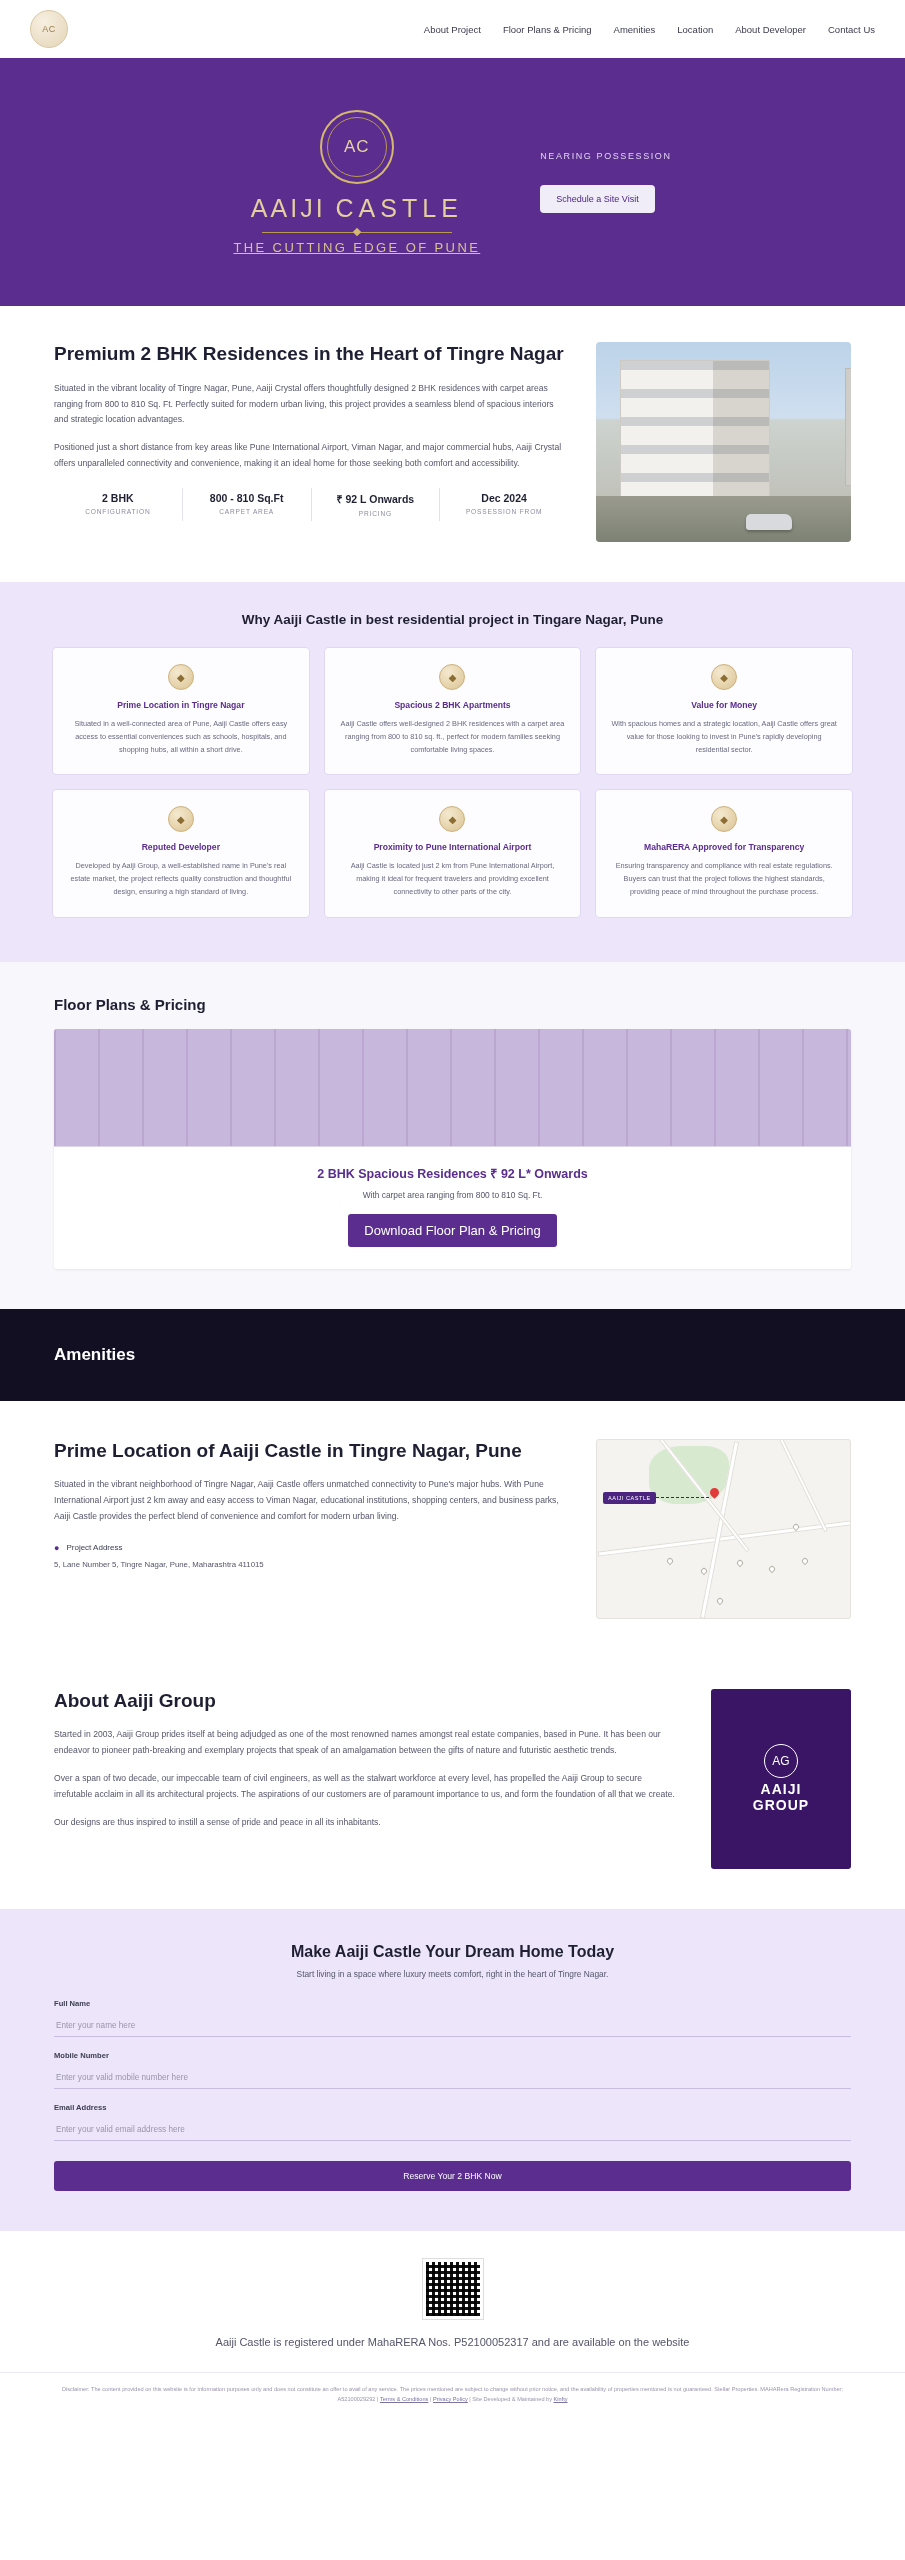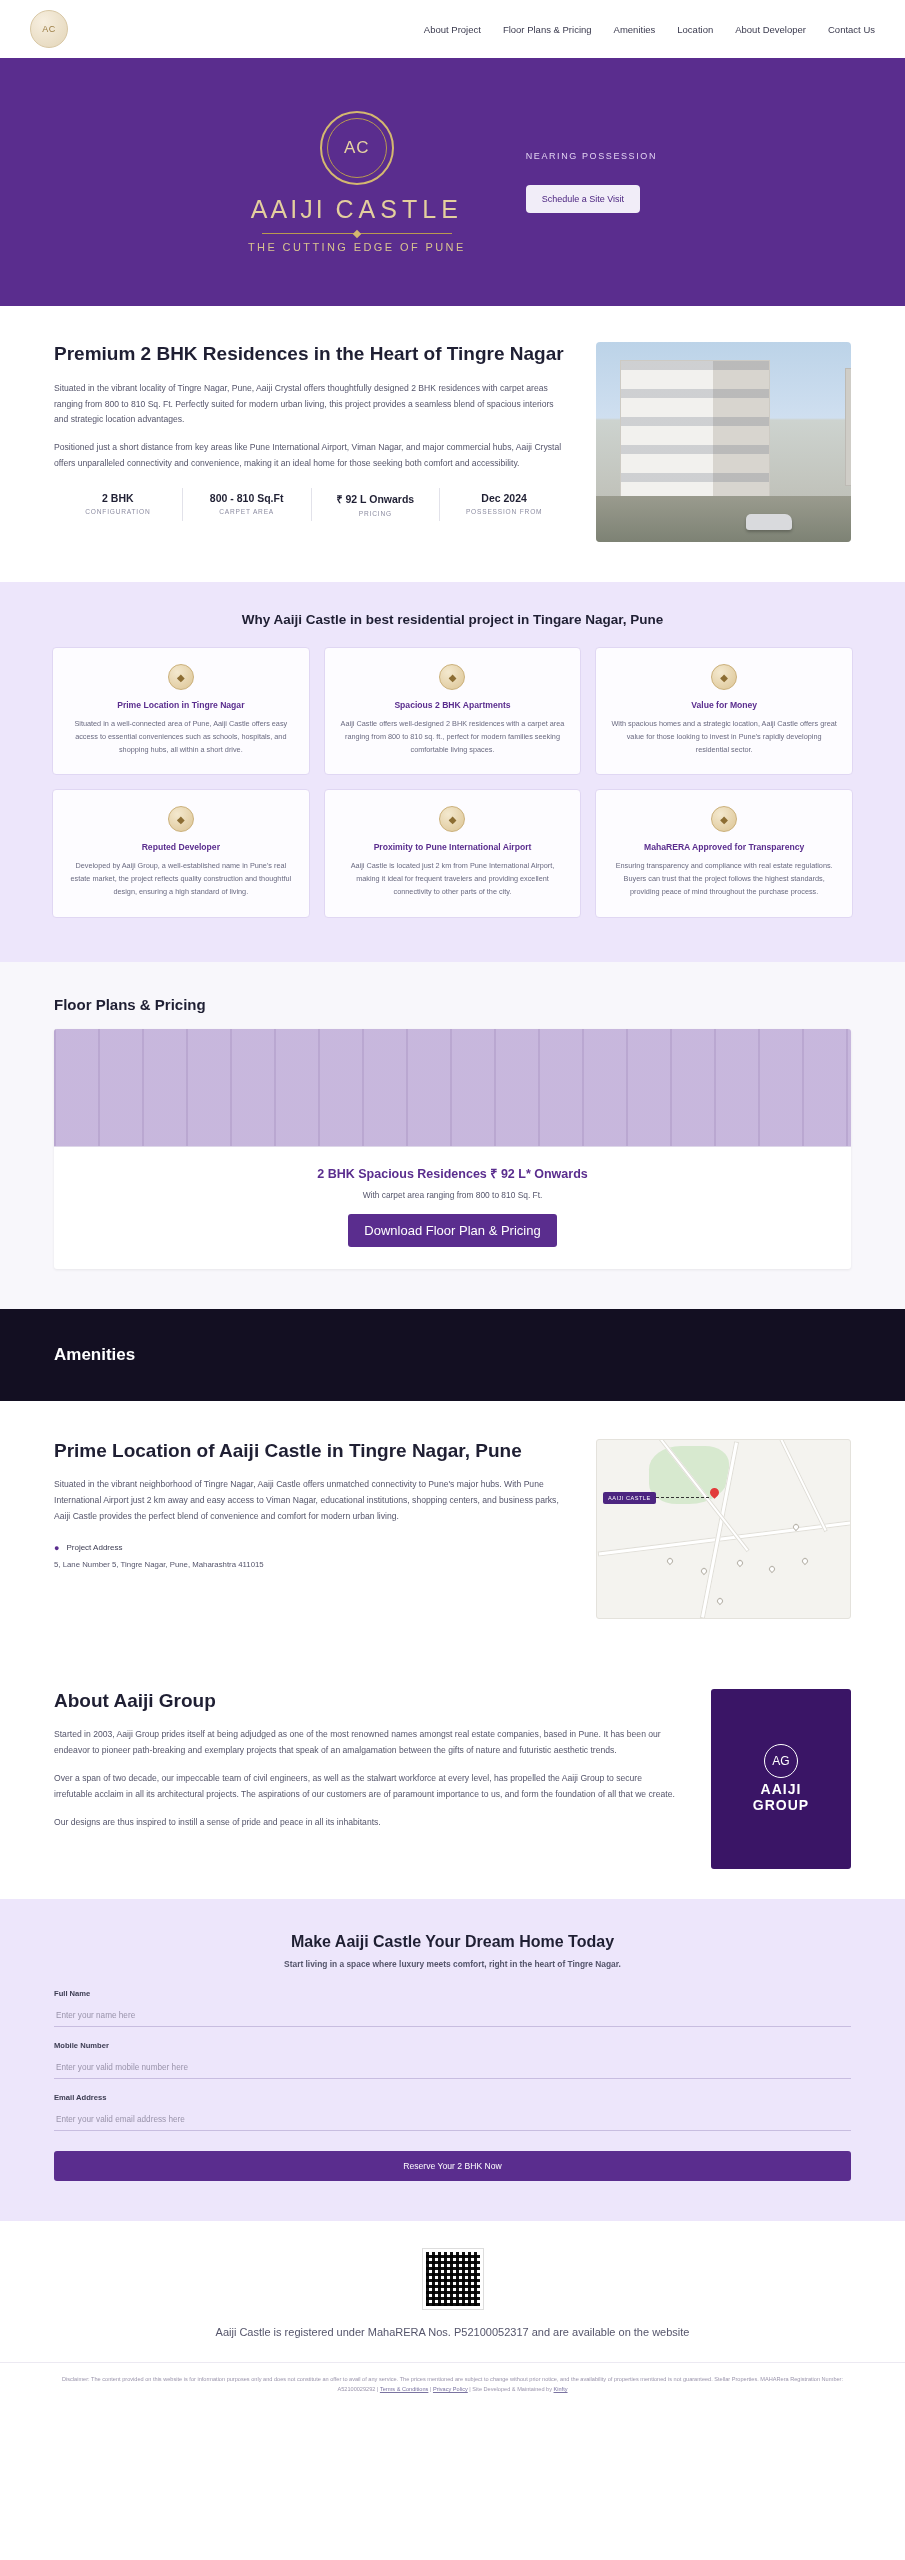--- a/index.html
+++ b/index.html
@@ -59,21 +59,21 @@
   .hero-brand-name { font-size: 25px; letter-spacing: 3px; color: #e4cf9e; }
   .hero-brand-name .thin { font-weight: 300; letter-spacing: 5px; }
   .hero-rule {
     width: 190px; height: 1px; background: #b99a4f; margin: 9px auto 7px;
     position: relative;
   }
   .hero-rule:after{
     content:""; position:absolute; left:50%; top:-2.5px; width:6px;height:6px;
     margin-left:-3px; background:#d4b86f; transform: rotate(45deg);
   }
-  .hero-tagline { font-size: 11px; letter-spacing: 2.4px; color: #d9c490; }
+  .hero-tagline { font-size: 13px; letter-spacing: 2.4px; color: #d9c490; text-decoration: underline; }
   .hero-copy { color: #fff; max-width: 290px; }
   .hero-eyebrow { font-size: 9px; letter-spacing: 1.6px; color: #e2d3f2; margin-bottom: 8px; }
   .hero-title { font-size: 21px; line-height: 1.25; font-weight: 700; letter-spacing: .2px; }
   .hero-btn {
     margin-top: 16px;
     display: inline-block;
     background: #f1edf8;
     color: #4c2580;
     font-size: 9px;
     padding: 9px 16px;
@@ -199,37 +199,37 @@
   .map-r4{left:150px;top:40px;width:110px;height:4px;transform:rotate(64deg);}
   .map-chip{
     position:absolute; left:6px; top:52px; background:#4c2580; color:#fff;
     font-size:5.6px; letter-spacing:.5px; padding:3px 5px; border-radius:2px;
   }
   .map-dots{position:absolute;left:54px;top:57px;width:58px;height:1px;border-top:1px dashed #333;}
   .map-pin{position:absolute;left:113px;top:48px;width:9px;height:9px;background:#e23b3b;border-radius:50% 50% 50% 0;transform:rotate(-45deg);}
   .map-mk{position:absolute;width:6px;height:6px;background:#fff;border:1px solid #b9b5ac;border-radius:50% 50% 50% 0;transform:rotate(-45deg);}
 
   
-  .about { display: flex; gap: 34px; padding: 26px 54px 30px; background: #fff; justify-content: center; }
+  .about { display: flex; gap: 34px; padding: 26px 54px 40px; background: #fff; justify-content: center; }
   .about-text { flex: 1; }
   .about-logo {
     width: 140px; height: 180px; flex: none; border-radius: 3px;
     background: #3a1566; display: flex; flex-direction: column;
     align-items: center; justify-content: center; gap: 4px; color: #fff;
   }
   .about-logo-mark {
     width: 34px; height: 34px; border: 1.5px solid #fff; border-radius: 50%;
     display:flex;align-items:center;justify-content:center;font-size:12px;
   }
   .about-logo-text { font-size: 14px; font-weight: 700; letter-spacing: 1px; line-height: 1.1; text-align:center;}
 
   
   .contact { background: #ede6fb; padding: 34px 54px 40px; }
   .contact h2 { text-align: center; font-size: 16px; font-weight: 700; color: #1f1f33; }
-  .contact-sub { text-align: center; font-size: 8.4px; color: #55556b; margin-top: 8px; margin-bottom: 20px; font-weight: bold; }
+  .contact-sub { text-align: center; font-size: 8.4px; color: #55556b; margin-top: 8px; margin-bottom: 20px; }
   .field { margin-bottom: 14px; }
   .field label { display: block; font-size: 7.6px; font-weight: 700; color: #3c3c52; margin-bottom: 6px; }
   .field input {
     width: 100%; border: none; border-bottom: 1px solid #c8bde0; background: transparent;
     font-size: 8.2px; color: #6f6f85; padding: 6px 2px; font-family: inherit; outline: none;
   }
   .field input::placeholder { color: #9a94ab; }
   .submit-btn {
     width: 100%; background: #5a2d8e; color: #fff; border: none; border-radius: 3px;
     padding: 10px; font-size: 8.6px; cursor: pointer; font-family: inherit; margin-top: 6px;

